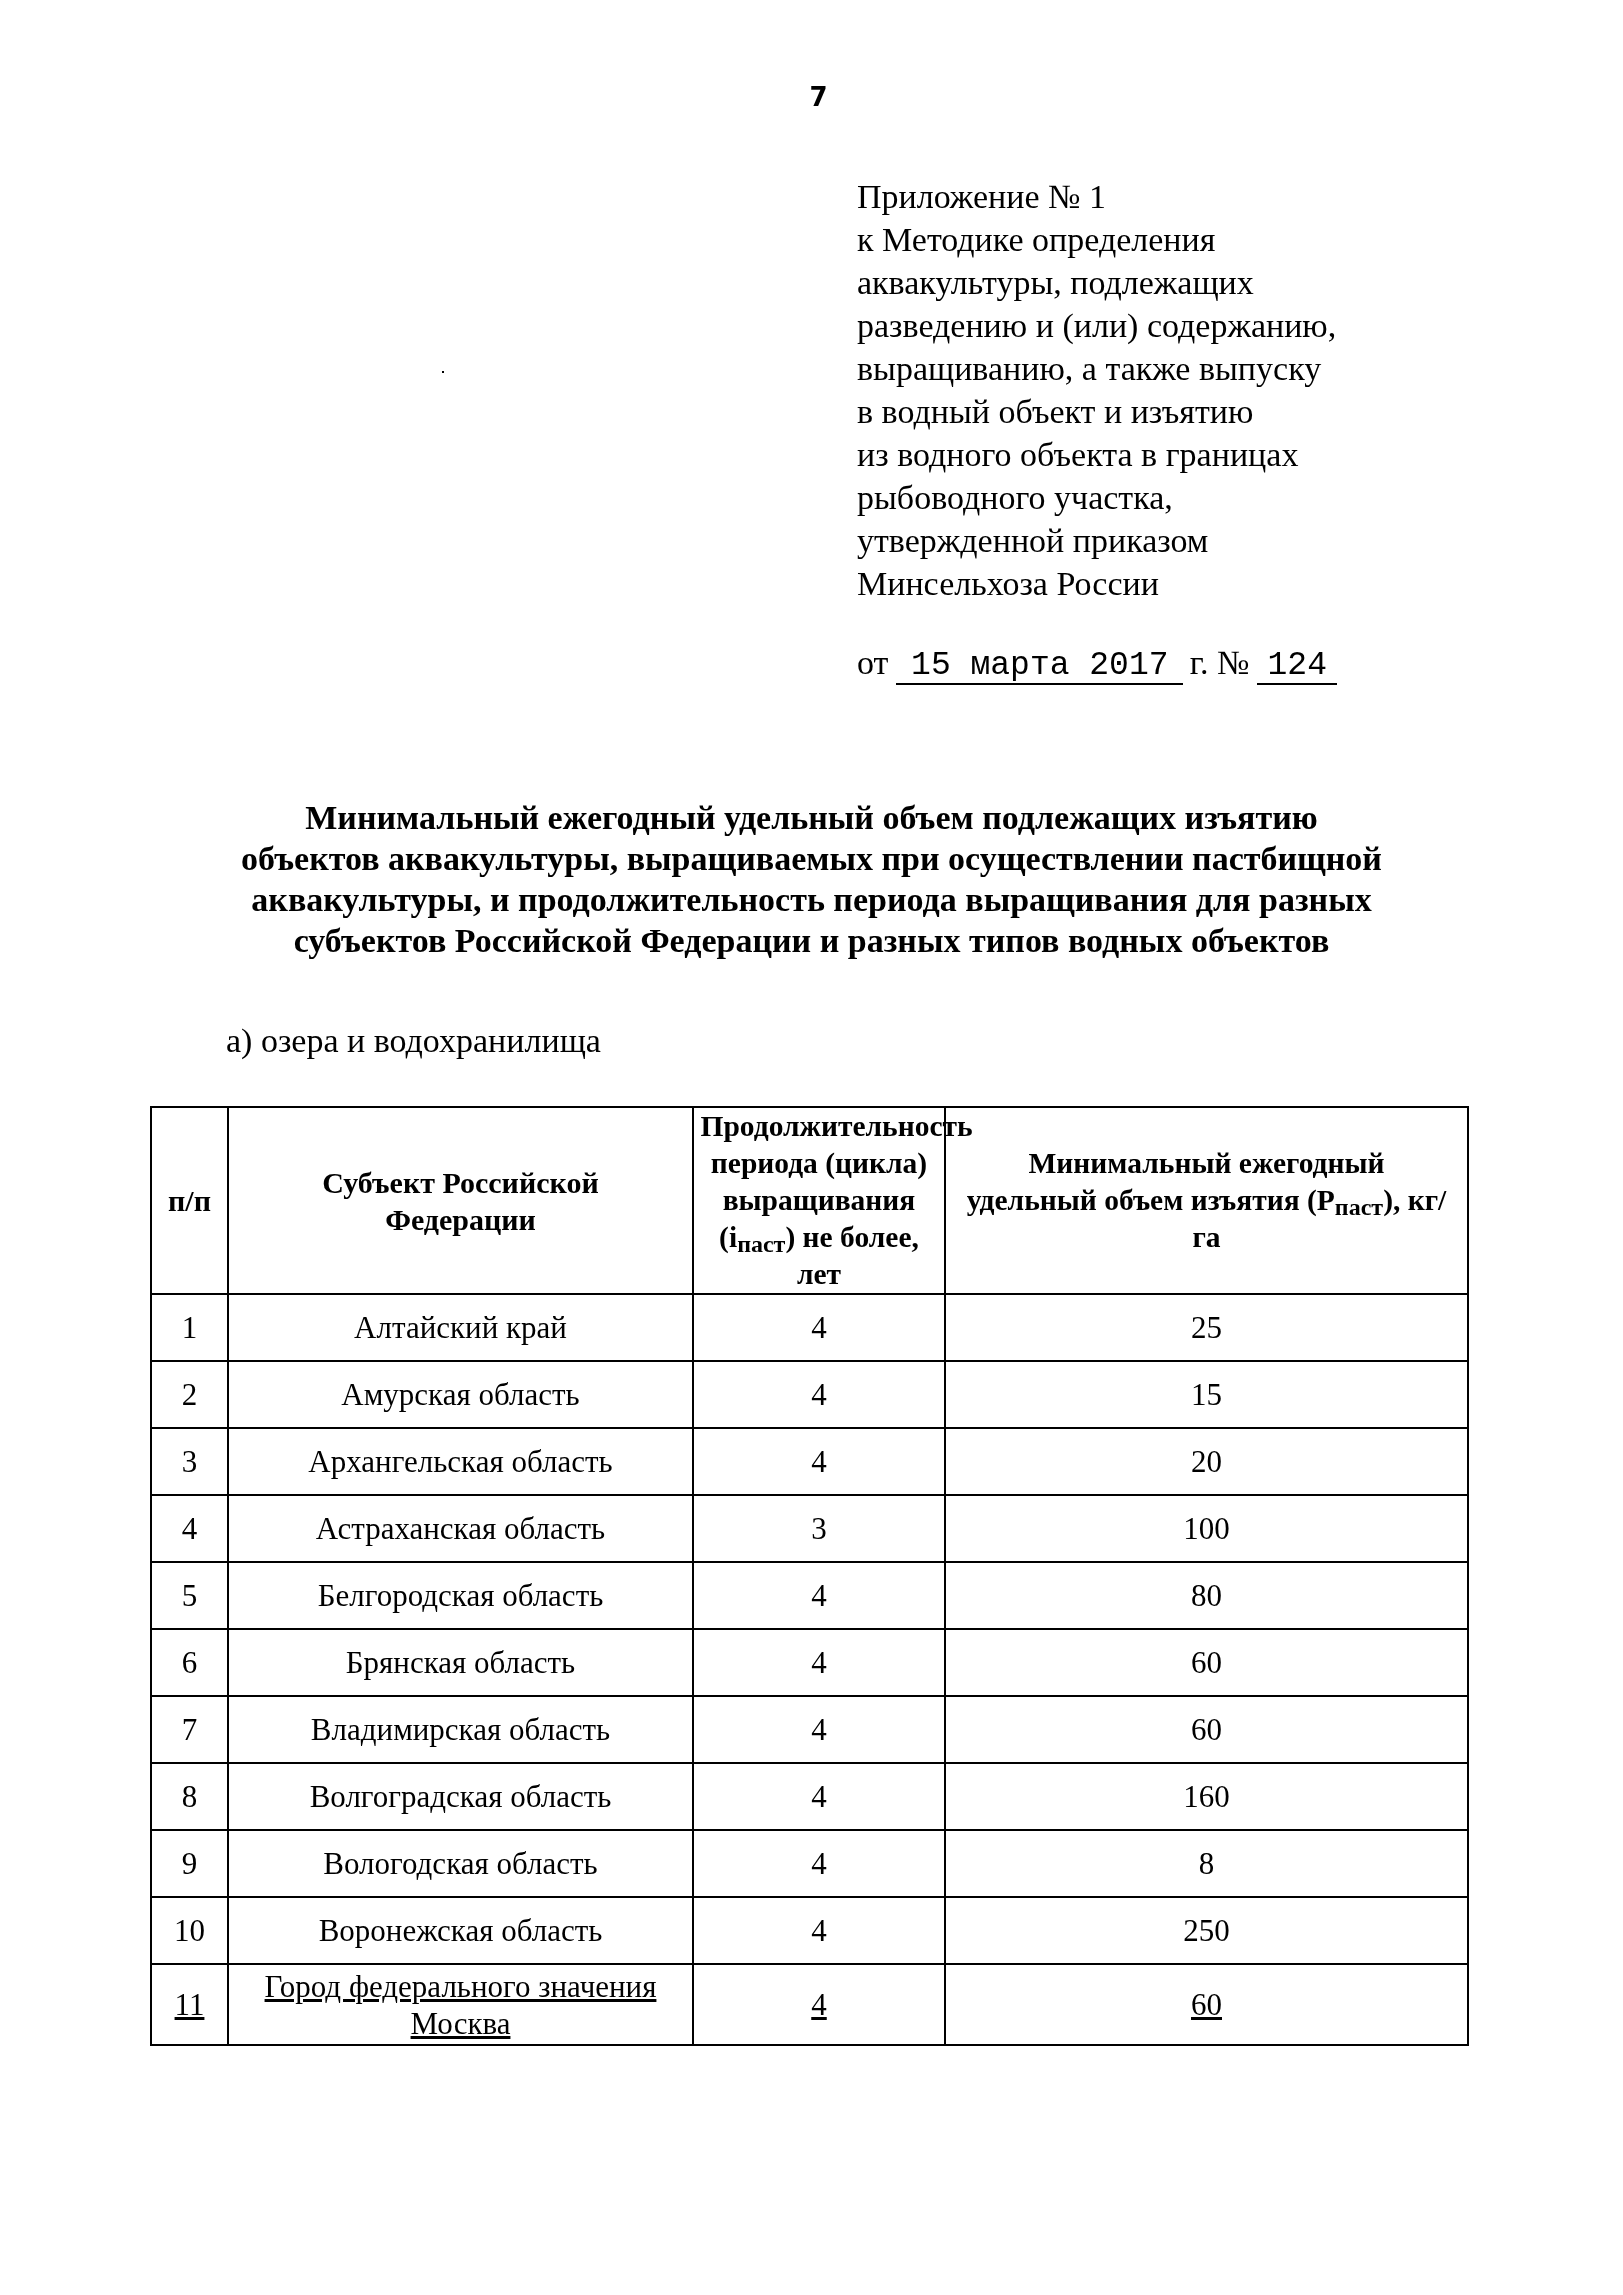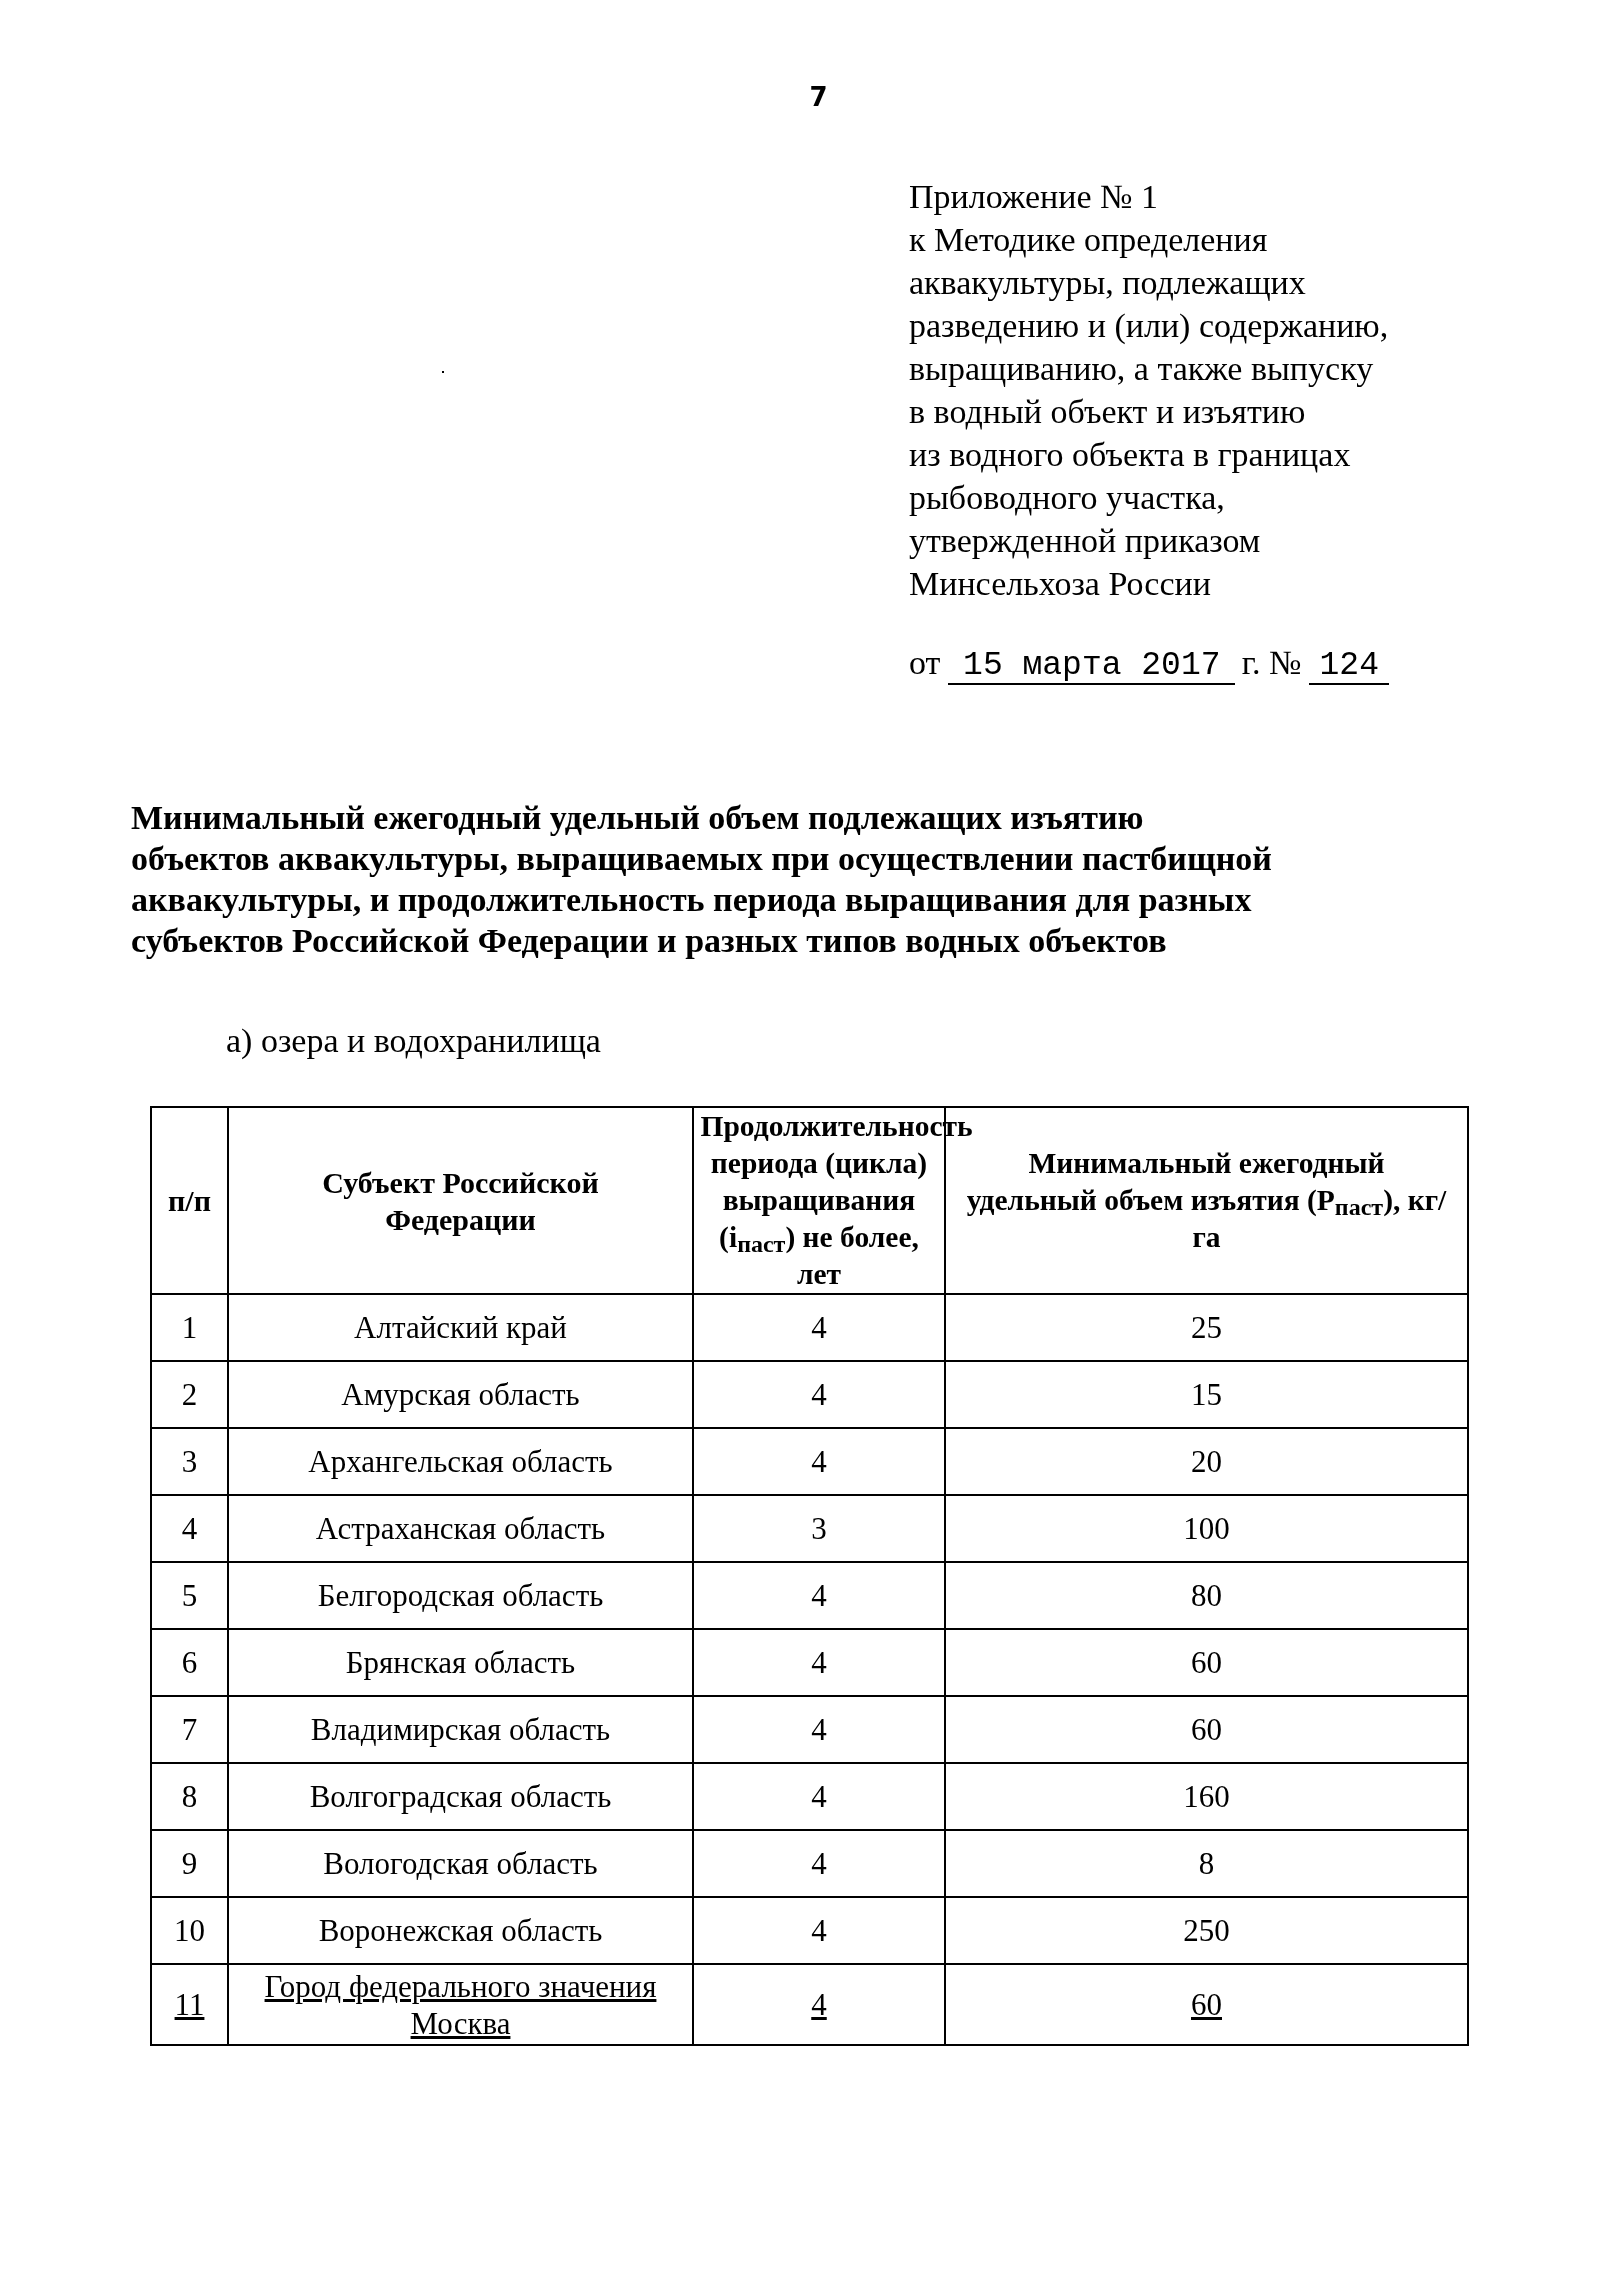--- a/index.html
+++ b/index.html
@@ -6,35 +6,35 @@
   body {
     width: 1624px; height: 2295px; position: relative; overflow: hidden;
     font-family: "Liberation Serif", "DejaVu Serif", serif; color: #000;
   }
   .page-number {
     position: absolute; left: 799px; top: 84px; width: 39px; text-align: center;
     font-family: "DejaVu Sans", "Liberation Sans", sans-serif; font-weight: bold;
     font-size: 26px; line-height: 26px;
   }
   .appendix {
-    position: absolute; left: 909px; top: 175px; width: 602px;
+    position: absolute; left: 857px; top: 175px; width: 602px;
     font-size: 34px; line-height: 43px;
   }
   .appendix .line { display: block; white-space: nowrap; }
   .appendix .fill {
     display: inline-block; border-bottom: 2px solid #000; text-align: center;
     font-family: "Liberation Mono", "DejaVu Sans Mono", monospace; font-size: 33px; line-height: 35px;
   }
   .appendix .fill.date { width: 287px; margin: 0 6.5px 0 7.9px; }
   .appendix .fill.num { width: 80px; margin-left: 7.9px; margin-top: 43px; }
   .speck {
     position: absolute; left: 442px; top: 371px; width: 2px; height: 2px; background: #000;
   }
   .doc-title {
-    position: absolute; left: 131px; top: 797px; width: 1361px; text-align: left;
+    position: absolute; left: 131px; top: 797px; width: 1361px; text-align: center;
     font-weight: bold; font-size: 34px; line-height: 41px;
   }
   .doc-title .line { display: block; white-space: nowrap; }
   .section-label {
     position: absolute; left: 226px; top: 1021px;
     font-size: 34px; line-height: 39px;
   }
   table.data {
     position: absolute; left: 150px; top: 1106px; width: 1317px;
     border-collapse: collapse; table-layout: fixed;

